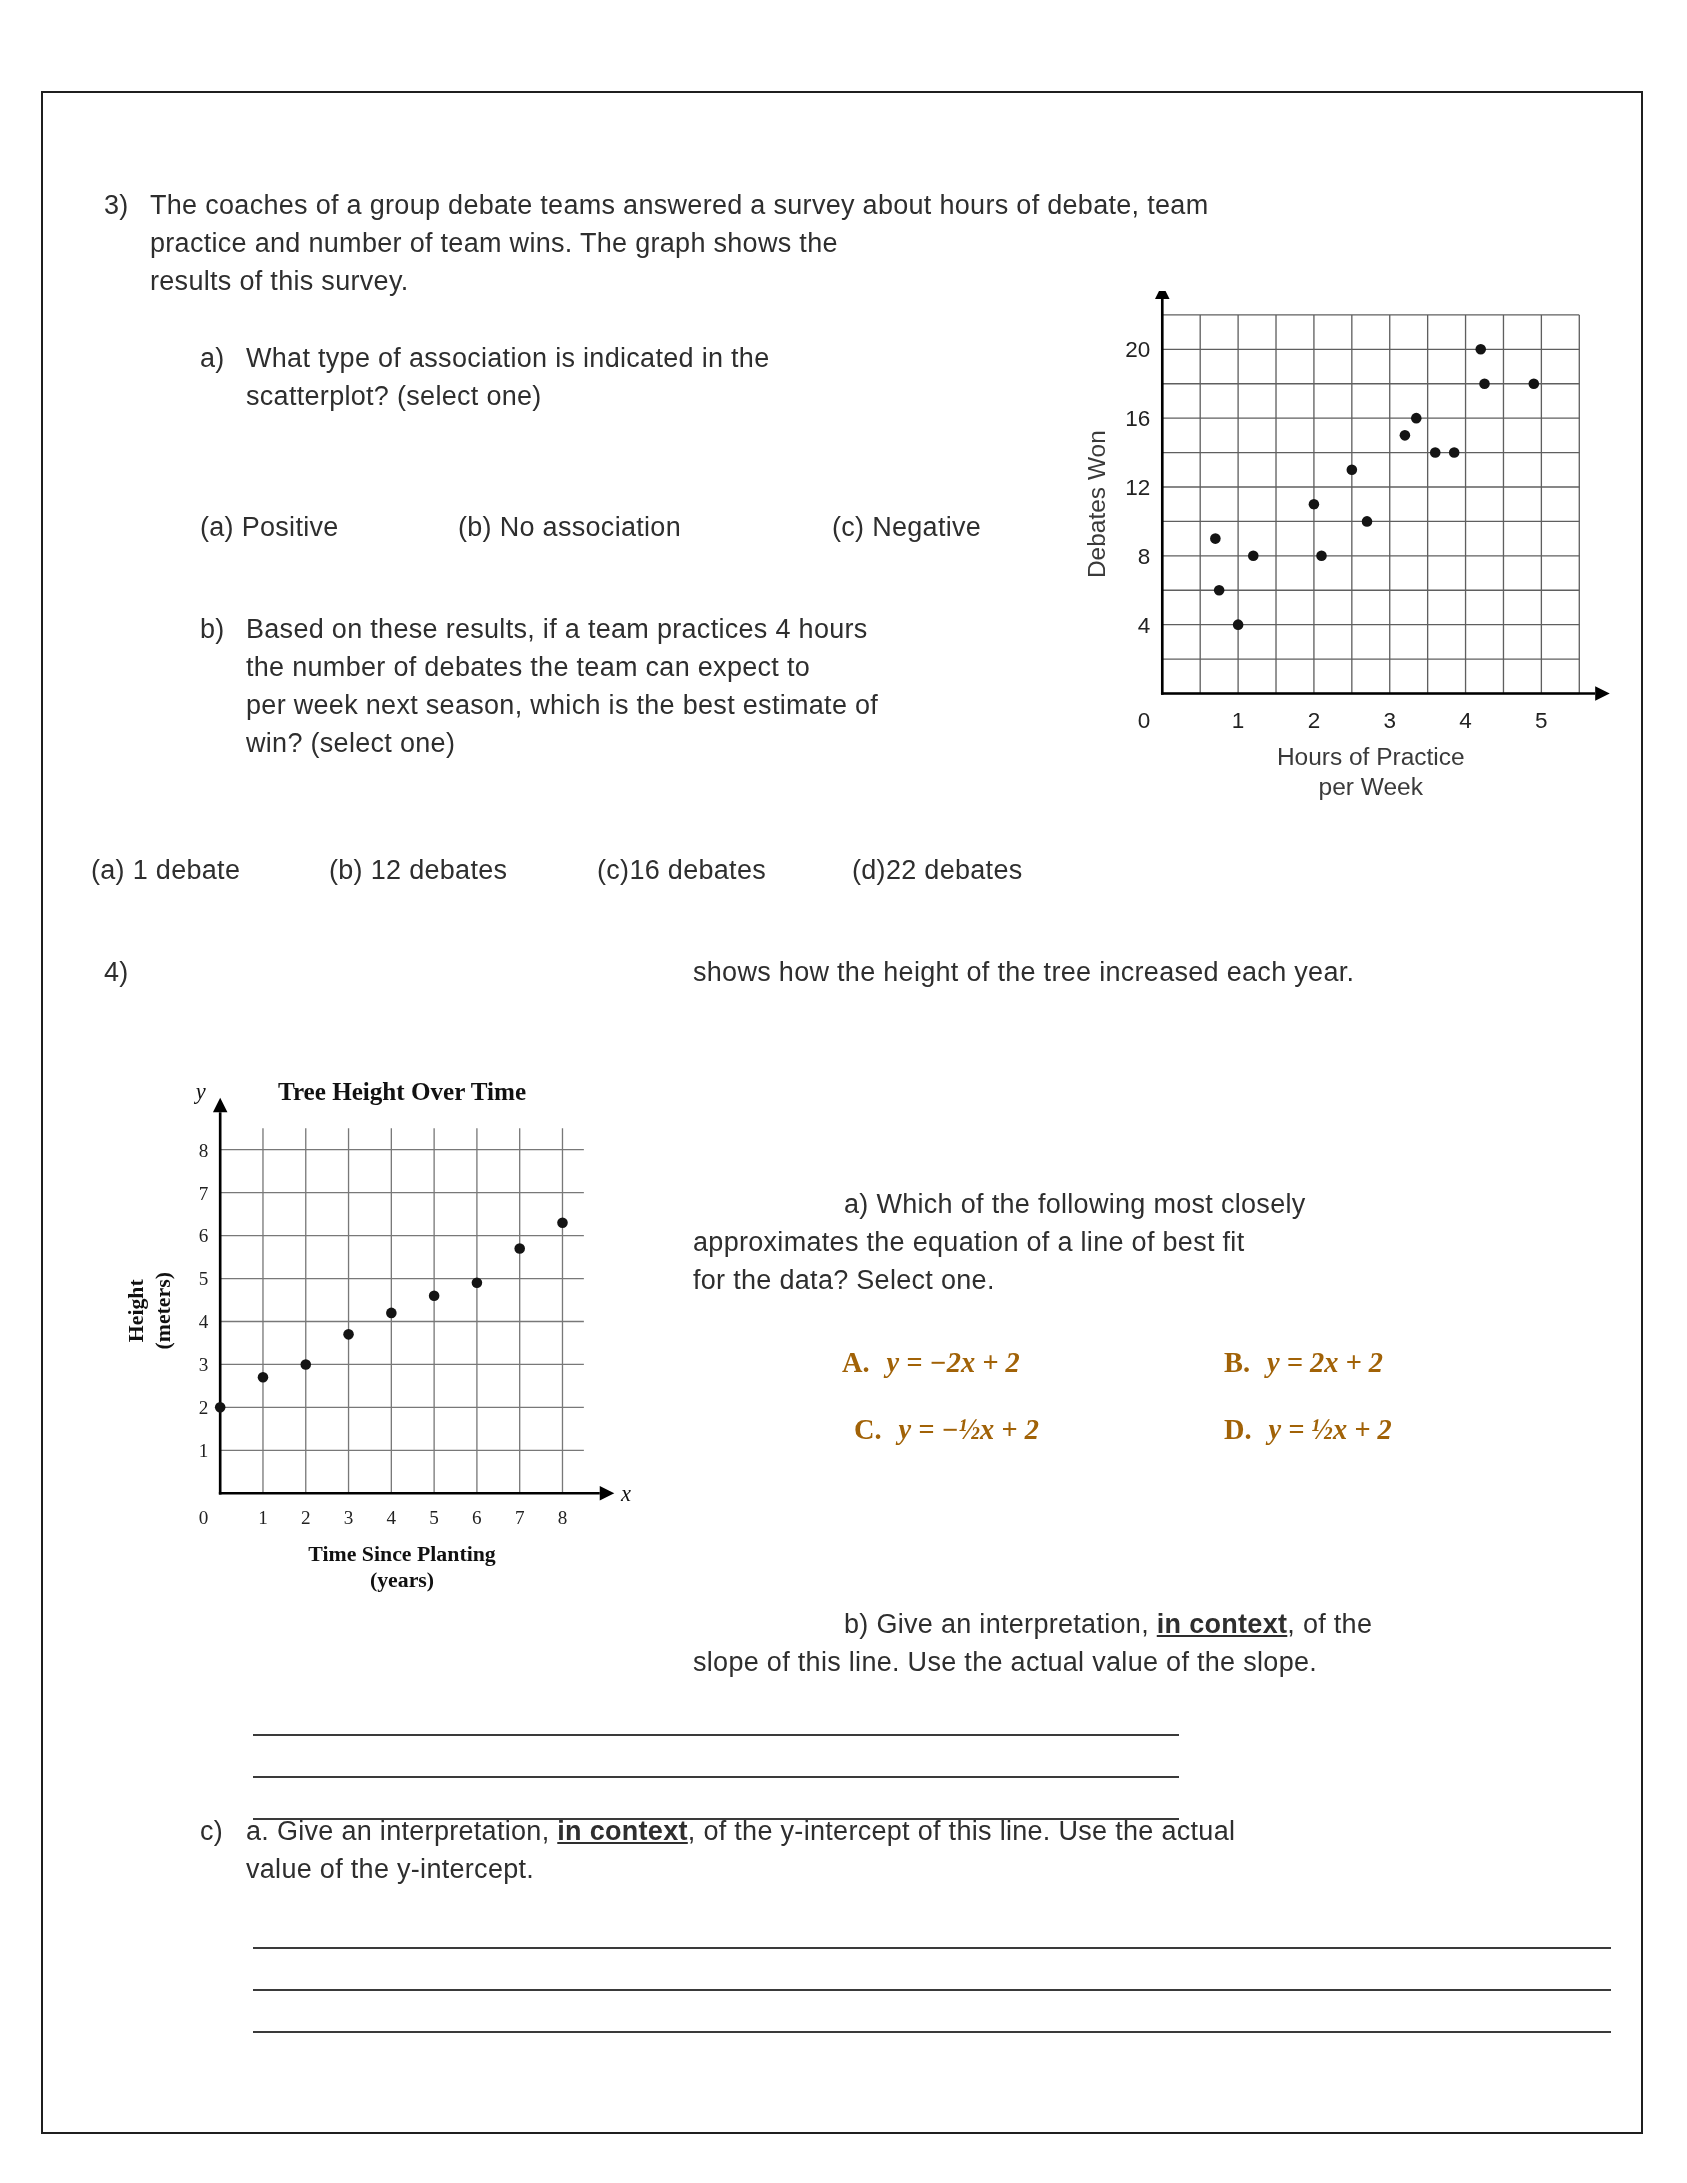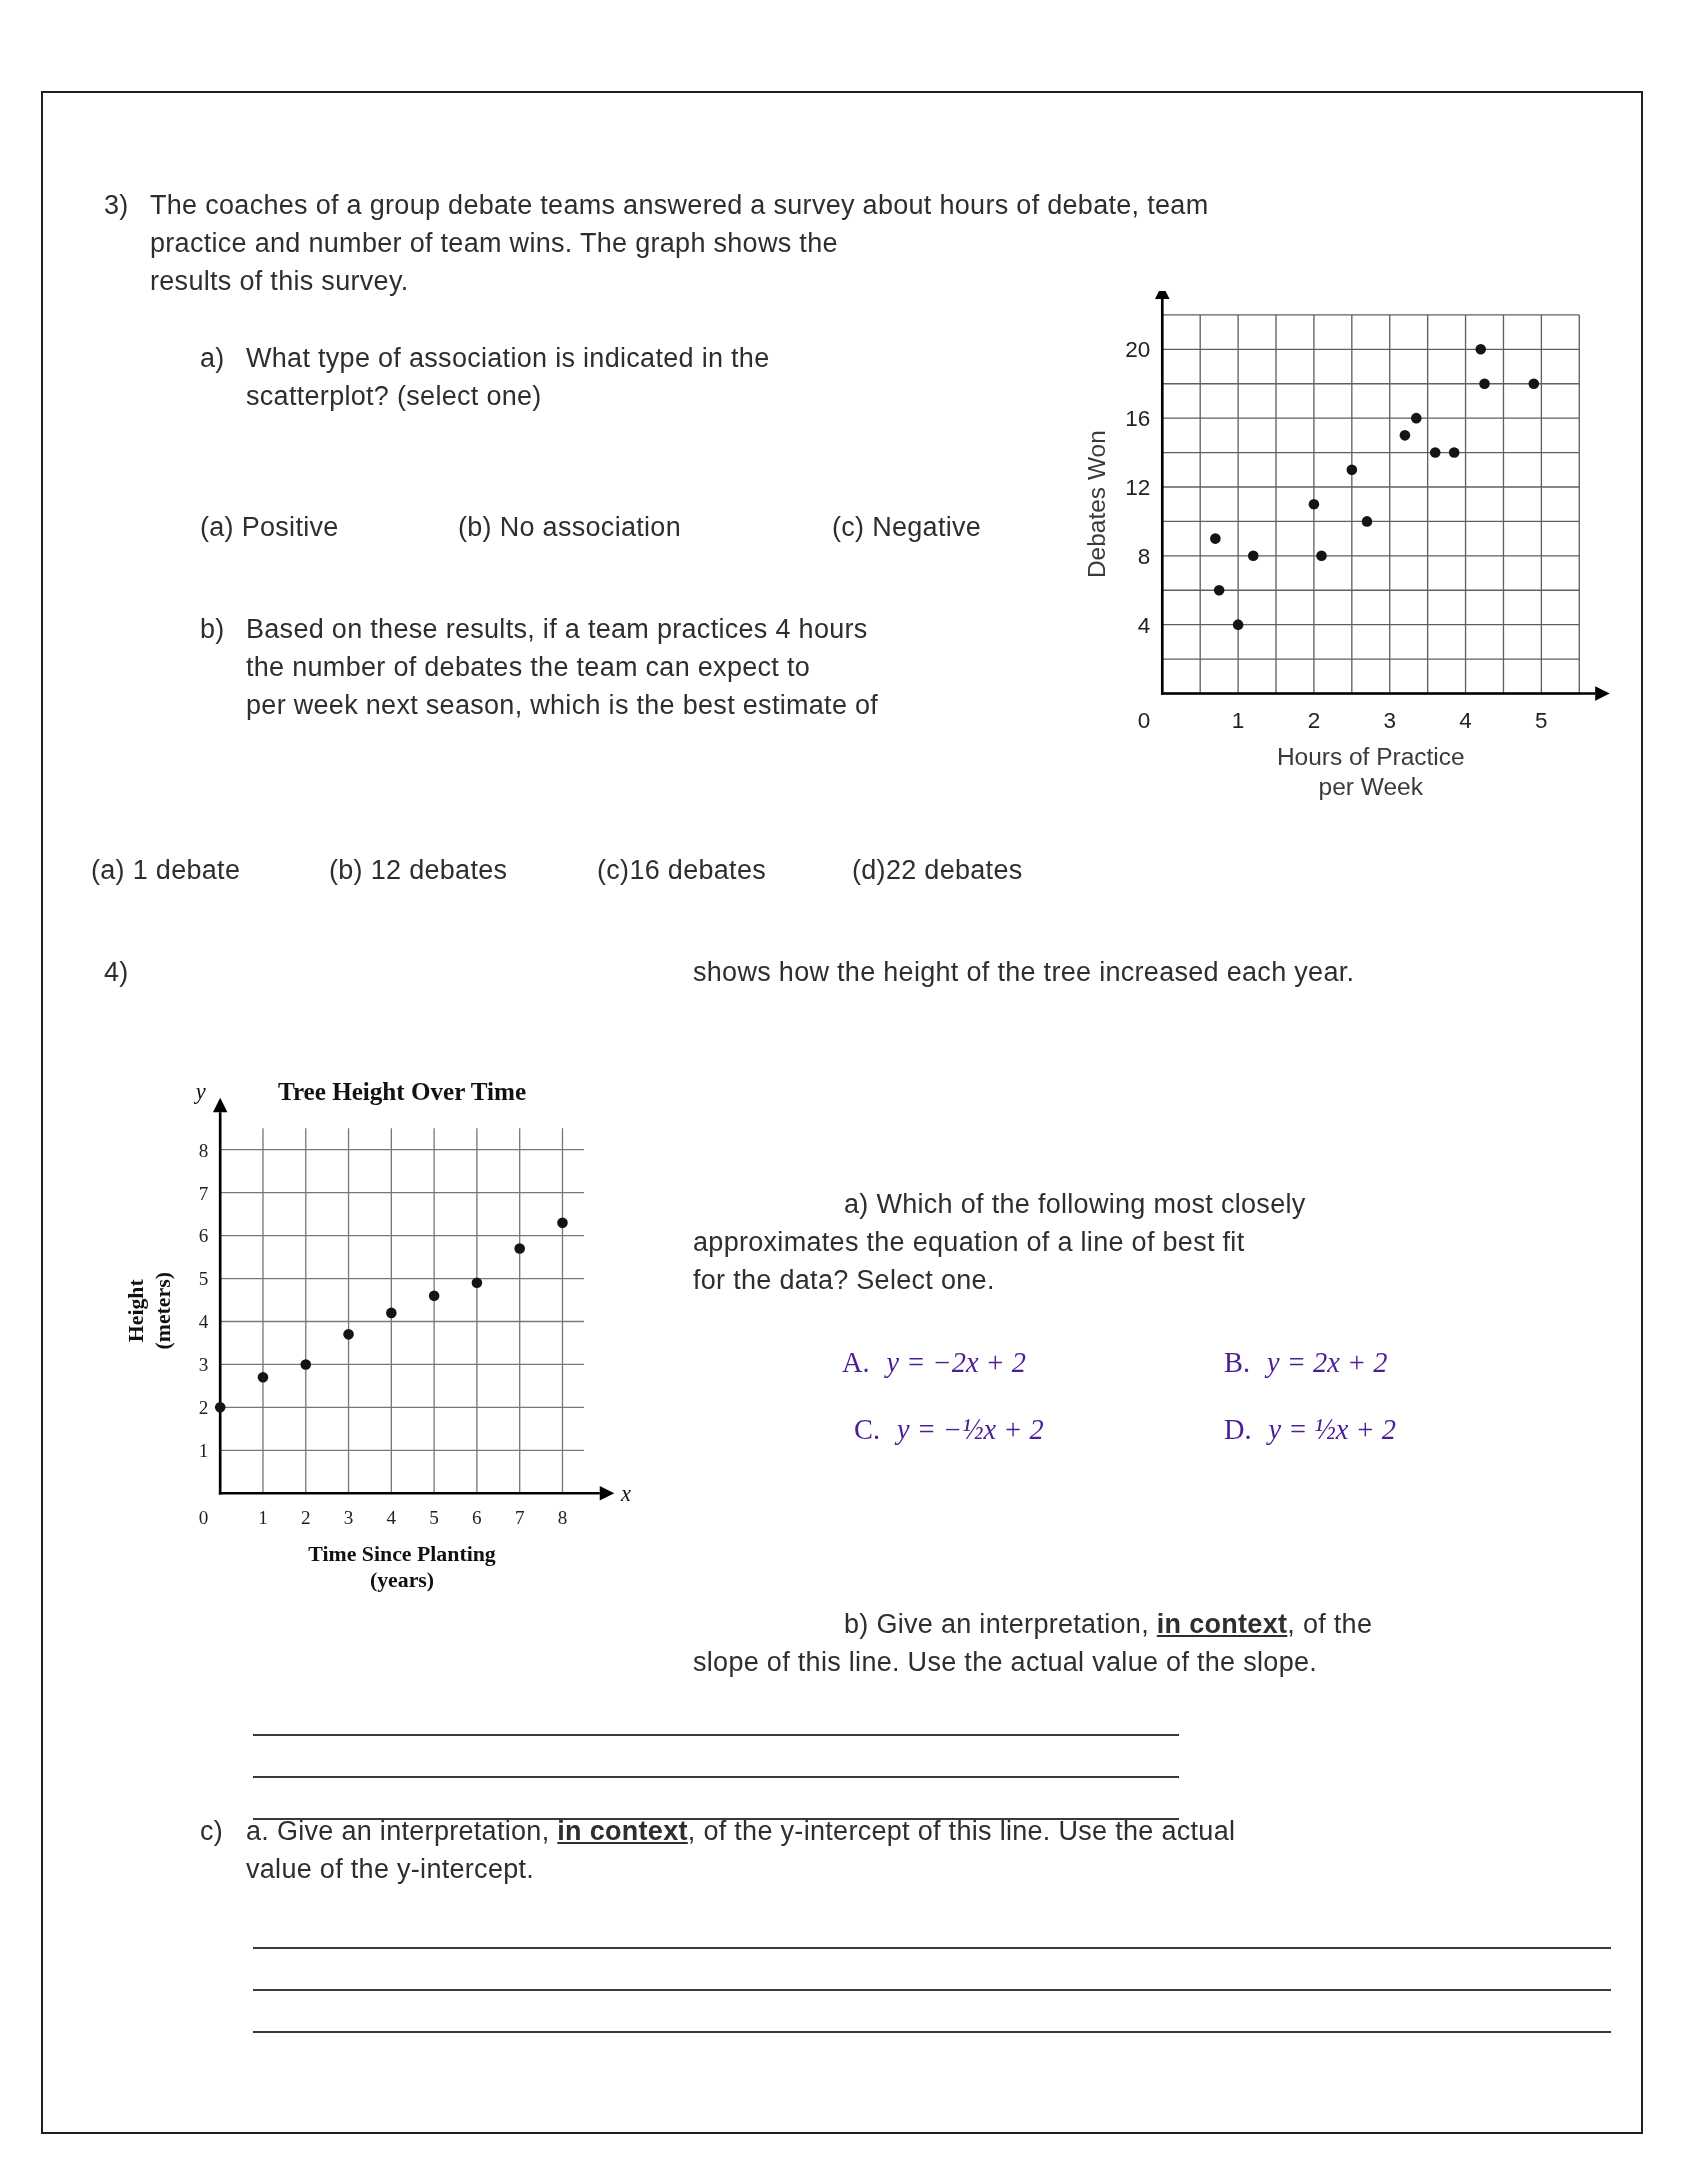--- a/index.html
+++ b/index.html
@@ -17,21 +17,21 @@
   #q3b{left:157px;top:517px;width:926px;}
   #q3b-opts{left:48px;top:758px;width:1158px;height:40px;}
   #q3b-opts .o1{left:238px;} #q3b-opts .o2{left:506px;} #q3b-opts .o3{left:761px;}
   #chart1{left:1020px;top:198px;width:556px;height:523px;}
   #q4{left:61px;top:860px;width:1508px;}
   #q4 .ind2{margin-left:543px;}
   #chart2{left:78px;top:979px;width:529px;height:537px;}
   #q4a{left:650px;top:1092px;width:946px;}
   .ind1{margin-left:151px;}
   #q4a-choices{left:799px;top:1254px;width:807px;height:146px;}
-  .choice{position:absolute;font-family:"Liberation Serif",serif;font-weight:normal;font-size:28.4px;color:#4c1d95;white-space:nowrap;}
+  .choice{position:absolute;font-family:"Liberation Serif",serif;font-weight:bold;font-size:28.4px;color:#a16207;white-space:nowrap;}
   .chB{left:382px;top:0;} .chC{left:12px;top:67px;} .chD{left:382px;top:67px;} .chA{left:0;top:0;}
   .chlab{margin-right:17px;font-style:normal;}
   .cheq{font-style:italic;}
   #q4b{left:650px;top:1512px;width:953px;}
   #b-lines{left:210px;top:1601px;width:926px;}
   #q4c{left:157px;top:1719px;width:1436px;}
   #c-lines{left:210px;top:1814px;width:1358px;}
   .ansline{height:40px;border-bottom:2px solid #3a3a3a;}
   .emph{font-weight:bold;text-decoration:underline;}
   .ln{white-space:nowrap;}
@@ -63,20 +63,21 @@
     <span class="opt o1">(b) No association</span>
     <span class="opt o2">(c) Negative</span>
   </div>
 
   <section id="q3b" class="abs t">
     <span class="qnum">b)</span>
     <div class="qbody">
       <div class="ln">Based on these results, if a team practices 4 hours</div>
       <div class="ln">the number of debates the team can expect to</div>
       <div class="ln">per week next season, which is the best estimate of</div>
+      <div class="ln">win? (select one)</div>
     </div>
   </section>
 
   <div id="q3b-opts" class="abs t">
     <span class="opt o0">(a) 1 debate</span>
     <span class="opt o1">(b) 12 debates</span>
     <span class="opt o2">(c)16 debates</span>
     <span class="opt o3">(d)22 debates</span>
   </div>
 

